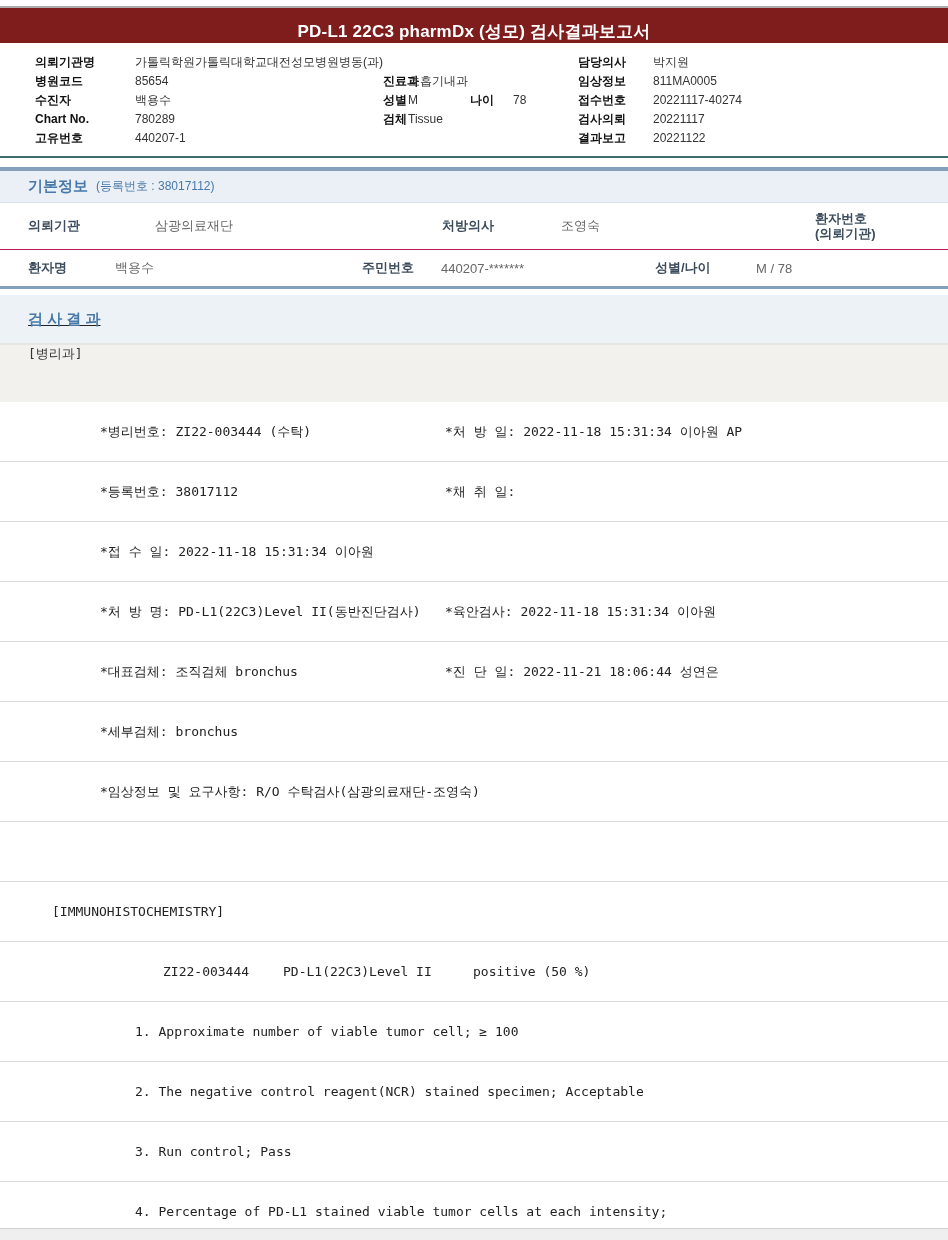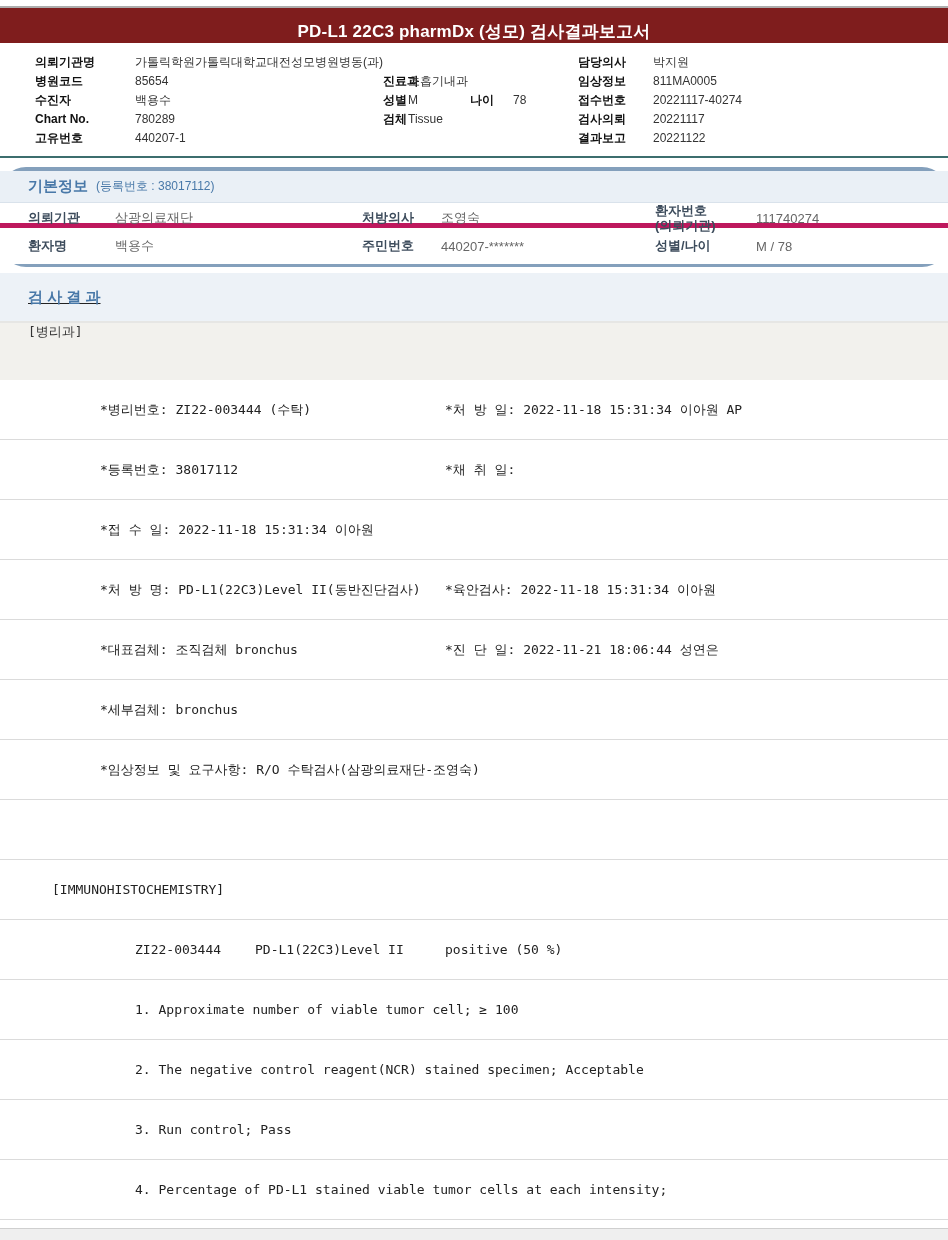--- a/index.html
+++ b/index.html
@@ -18,45 +18,45 @@
   .hrow span { position:absolute; white-space:nowrap; line-height:15px; }
   .hl { font-weight:bold; color:#111; }
   .hv { color:#333; }
   .c1l{left:35px;} .c1v{left:135px;}
   .c2l{left:343px;margin-left:40px;} .c2v{left:408px;} .c2lb{left:470px;} .c2vb{left:513px;}
   .c3l{left:578px;} .c3v{left:653px;}
 
   .teal-line { margin-top:5px; height:2px; background:#3C6E6E; }
 
   
-  .basic { margin-top:9px; border-top:4px solid #84A0BC; border-bottom:3px solid #84A0BC;border-radius:26px; }
+  .basic { margin-top:9px; border-top:4px solid #84A0BC; border-bottom:3px solid #84A0BC; }
   .basic-head { height:32px; background:#EAF0F6; display:flex; align-items:center; padding-left:28px; border-bottom:1px solid #D9E2EB; }
   .basic-head .sec-title { color:#4878A8; font-size:15px; font-weight:bold; margin-right:8px; }
   .basic-head .sec-sub { color:#4878A8; font-size:12px; }
   .b-row { display:grid; grid-template-columns:87px 247px 79px 214px 101px auto; padding-left:28px; align-items:center; background:#fff; }
-  .b-row-1 { height:25px; border-bottom:5px solid #be185d; }
+  .b-row-1 { height:47px; border-bottom:1px solid #be185d;gap:40px; }
   .b-row-2 { height:36px; }
   .b-label { font-weight:bold; color:#3D4C5C; font-size:13px; }
   .b-label .stack { display:block; line-height:15px; }
   .b-value { color:#666; font-size:13px; }
 
   
   .results-band { margin-top:6px; height:50px; background:#EDF2F7; border-bottom:2px solid #E6E6E4; display:flex; align-items:center; padding-left:28px;text-decoration:underline; }
   .results-band span { color:#4878A8; font-size:15px; font-weight:bold; }
   .dept-row { height:57px; background:#F2F1ED; display:flex; align-items:flex-start; padding-left:28px; font-size:13px; color:#333;
               font-family:"DejaVu Sans Mono","Liberation Mono",monospace; }
 
   .mono { font-family:"DejaVu Sans Mono","Liberation Mono",monospace; font-size:13px; color:#222; }
   .r-row { height:60px; display:flex; align-items:center; padding-left:100px; border-bottom:1px solid #DBDBDB; background:#fff; white-space:nowrap; }
   .r-left { width:345px; flex:none; overflow:hidden; }
   .r-right { flex:1; }
   .spacer-row { height:60px; border-bottom:1px solid #DBDBDB; background:#fff; }
   .immuno-row { padding-left:52px; }
   .ihc-row { padding-left:135px; }
-  .ihc-row .s1 { width:120px; flex:none; }
+  .ihc-row .s1 { width:120px; flex:none;margin-left:28px; }
   .ihc-row .s2 { width:190px; flex:none; }
   .note-row { padding-left:135px; }
 
   .footer-strip { position:absolute; left:0; right:0; bottom:0; height:12px; background:#EFEFEF; border-top:1px solid #CFCFCF; }
 </style>
 </head>
 <body>
 
 <div class="page">
 

